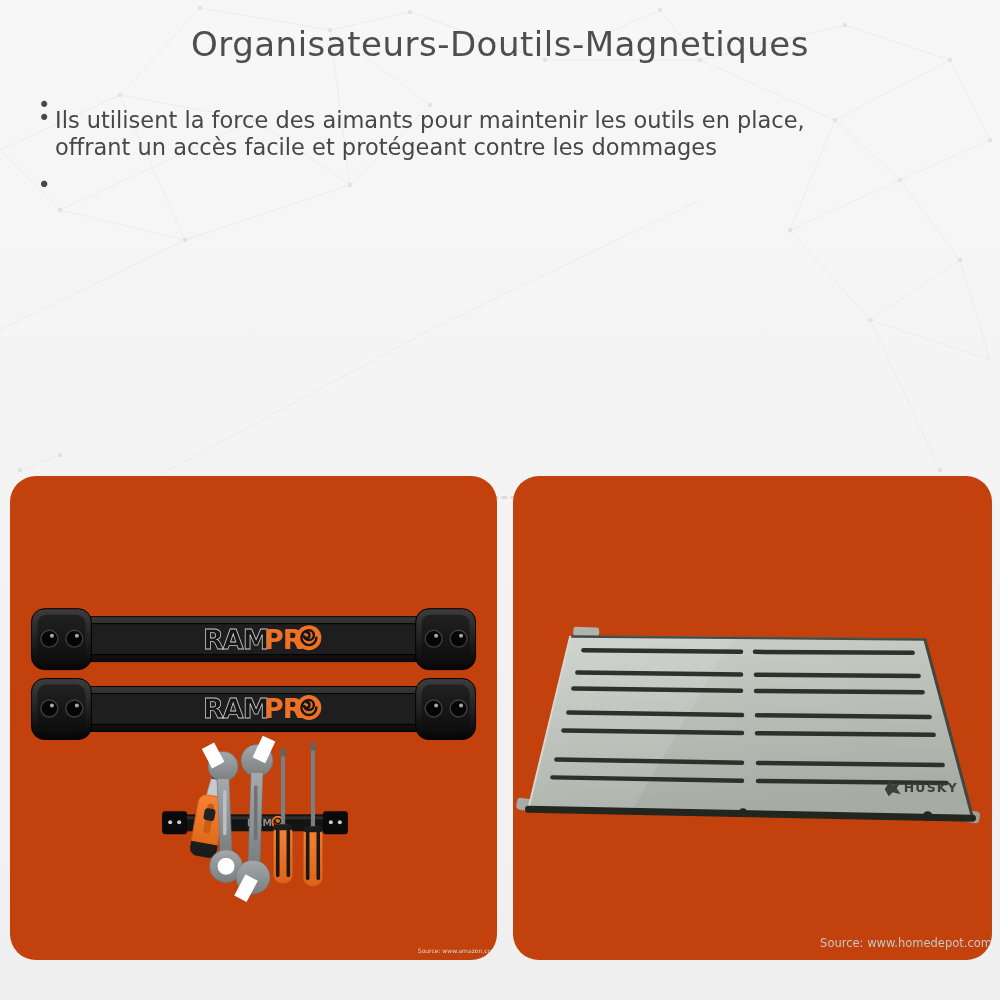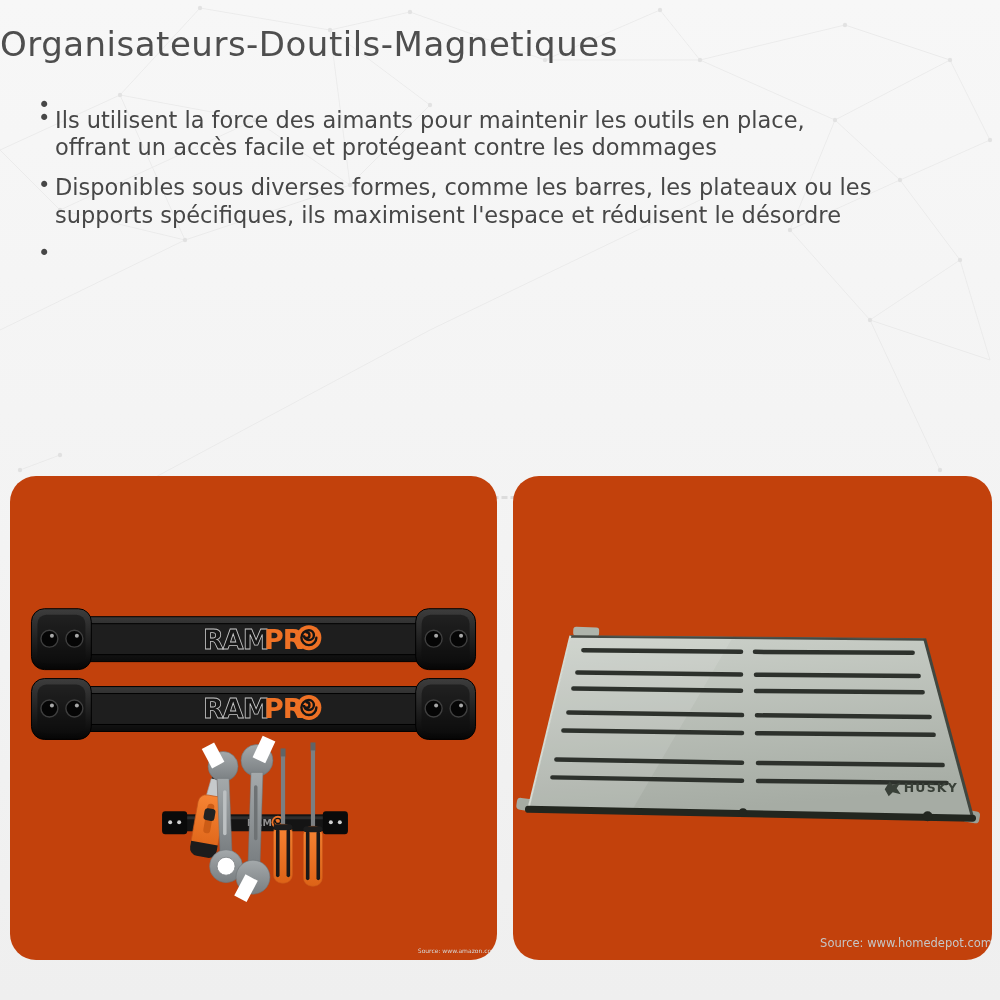--- a/index.html
+++ b/index.html
@@ -6,21 +6,21 @@
   body{
     width:1000px;height:1000px;overflow:hidden;
     font-family:"DejaVu Sans","Liberation Sans",sans-serif;
     background:linear-gradient(180deg,#f7f7f7 0%,#f3f3f3 55%,#efefef 100%);
     position:relative;
   }
   .page{position:absolute;inset:0;}
   .plexus{position:absolute;inset:0;pointer-events:none;}
   .title{
     position:absolute;top:24px;left:0;width:100%;
-    text-align:left;font-size:34px;font-weight:500;
+    text-align:center;font-size:34px;font-weight:500;
     color:#4e4e4e;letter-spacing:.5px;margin:0;
   }
   .bullets{
     position:absolute;top:94px;left:38px;right:28px;
     list-style:none;margin:0;padding:0;
   }
   .bullets li{
     position:relative;padding-left:17px;margin-bottom:13px;
     font-size:22.5px;line-height:1.21;color:#474747;
     white-space:pre-line;
@@ -103,22 +103,21 @@
       <circle cx="940" cy="470" r="2.2"></circle>
     </g>
   </svg>
 
   <h1 class="title">Organisateurs-Doutils-Magnetiques</h1>
 
   <ul class="bullets">
     <li><span class="marker">•</span></li>
     <li><span class="marker">•</span><span>Ils utilisent la force des aimants pour maintenir les outils en place,
 offrant un accès facile et protégeant contre les dommages</span></li>
-    <li><span class="marker">•</span><span>Disponibles sous diverses formes, comme les barres, les plateaux ou les
-supports spécifiques, ils maximisent l'espace et réduisent le désordre</span></li>
+    <li><span class="marker">•</span></li>
     <li><span class="marker">•</span></li>
   </ul>
 
   <div class="divider">
     <span class="diamond left"></span>
     <span class="diamond right"></span>
   </div>
 
   <figure class="card card-left">
     <svg viewBox="0 0 487 485">

